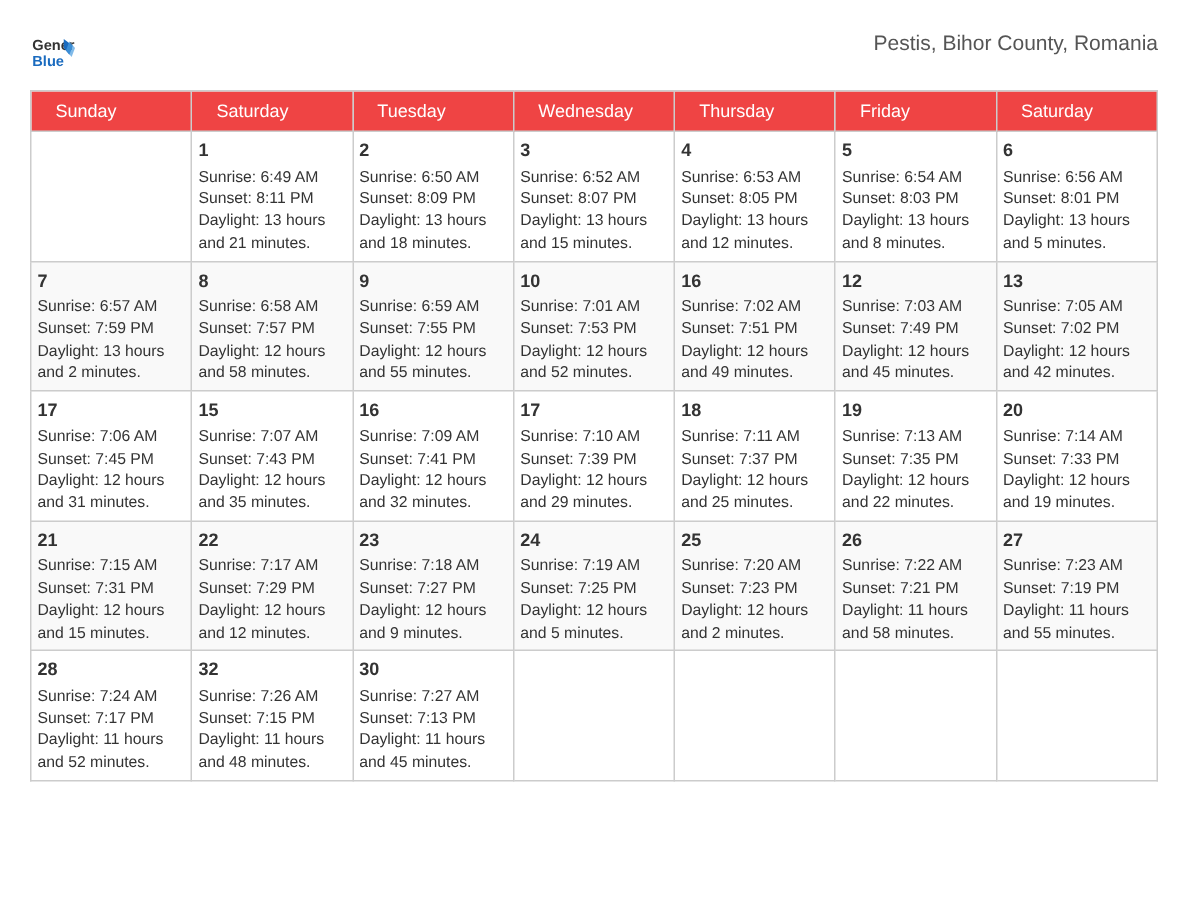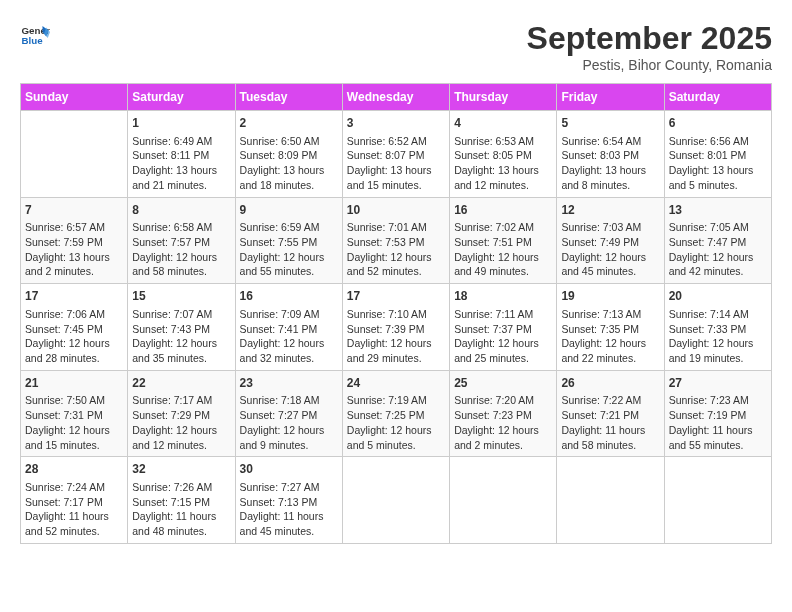--- a/index.html
+++ b/index.html
@@ -36,26 +36,26 @@
     .subtitle {
       font-size: 14px;
       color: #555;
     }
     table {
       width: 100%;
       border-collapse: collapse;
       font-size: 11px;
     }
     thead tr th {
-      background-color: #d946ef;
+      background-color: #ef4444;
       color: #fff;
-      padding: 6px 4px;
+      padding: 6px 16px;
       text-align: left;
       font-size: 12px;
-      font-weight: bold;
+      font-weight: normal;
       border: 1px solid #ccc;
     }
     tbody tr td {
       border: 1px solid #ccc;
       vertical-align: top;
       padding: 4px;
       height: 80px;
       width: 14.28%;
       color: #333;
       font-size: 10.5px;
@@ -77,21 +77,20 @@
 <div class="header">
   <div class="logo">
     <svg class="logo-icon" viewBox="0 0 40 40">
       <text x="2" y="18" font-size="13" font-weight="bold" fill="#333">General</text>
       <text x="2" y="32" font-size="13" font-weight="bold" fill="#1a6bbf">Blue</text>
       <polygon points="30,8 38,14 35,22 30,16" fill="#1a6bbf"></polygon>
       <polygon points="35,10 40,16 37,24 32,18" fill="#4a9de0" opacity="0.7"></polygon>
     </svg>
   </div>
   <div class="title-block">
-    <div class="month-title">September 2025</div>
     <div class="subtitle">Pestis, Bihor County, Romania</div>
   </div>
 </div>
 
 <table>
   <thead>
     <tr>
     <th>Sunday</th>
         <th>Saturday</th>
         <th>Tuesday</th>
@@ -174,30 +173,30 @@
         </td>
         <td>
           <span class="day-num">12</span>
           <div>Sunrise: 7:03 AM</div>
           <div>Sunset: 7:49 PM</div>
           <div>Daylight: 12 hours and 45 minutes.</div>
         </td>
         <td>
           <span class="day-num">13</span>
           <div>Sunrise: 7:05 AM</div>
-          <div>Sunset: 7:47 PM</div>
+          <div>Sunset: 7:02 PM</div>
           <div>Daylight: 12 hours and 42 minutes.</div>
         </td>
       </tr>
       <tr>
         <td>
           <span class="day-num">17</span>
           <div>Sunrise: 7:06 AM</div>
           <div>Sunset: 7:45 PM</div>
-          <div>Daylight: 12 hours and 28 minutes.</div>
+          <div>Daylight: 12 hours and 31 minutes.</div>
         </td>
         <td>
           <span class="day-num">15</span>
           <div>Sunrise: 7:07 AM</div>
           <div>Sunset: 7:43 PM</div>
           <div>Daylight: 12 hours and 35 minutes.</div>
         </td>
         <td>
           <span class="day-num">16</span>
           <div>Sunrise: 7:09 AM</div>
@@ -225,21 +224,21 @@
         <td>
           <span class="day-num">20</span>
           <div>Sunrise: 7:14 AM</div>
           <div>Sunset: 7:33 PM</div>
           <div>Daylight: 12 hours and 19 minutes.</div>
         </td>
       </tr>
       <tr>
         <td>
           <span class="day-num">21</span>
-          <div>Sunrise: 7:50 AM</div>
+          <div>Sunrise: 7:15 AM</div>
           <div>Sunset: 7:31 PM</div>
           <div>Daylight: 12 hours and 15 minutes.</div>
         </td>
         <td>
           <span class="day-num">22</span>
           <div>Sunrise: 7:17 AM</div>
           <div>Sunset: 7:29 PM</div>
           <div>Daylight: 12 hours and 12 minutes.</div>
         </td>
         <td>

